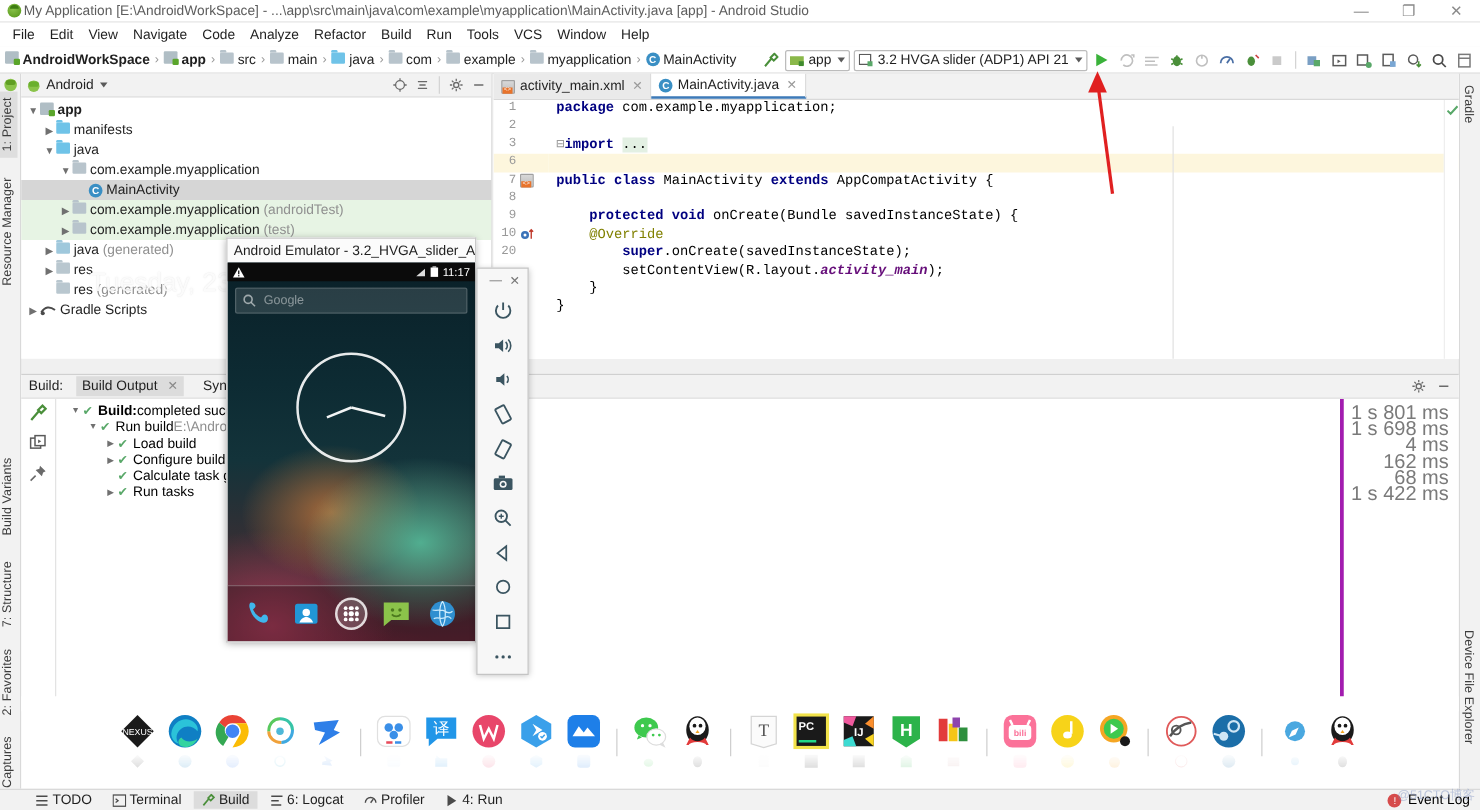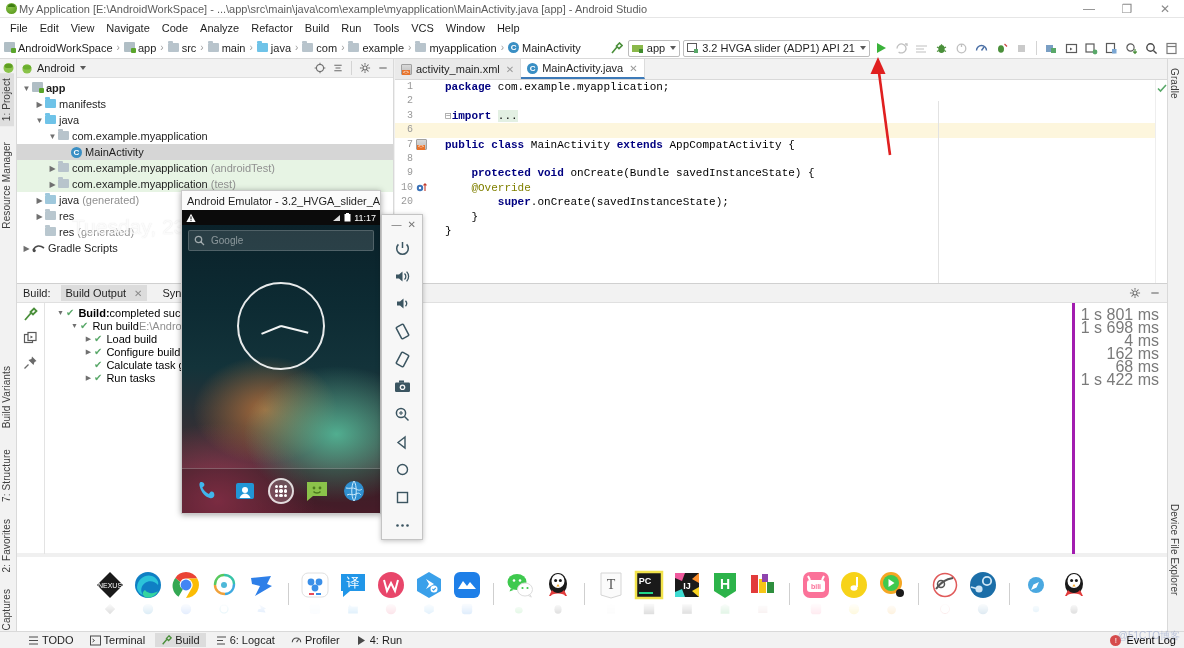--- a/index.html
+++ b/index.html
@@ -33,21 +33,21 @@
   .menubar .mi { padding: 1px 6px; font-size: 11px; color: #1f1f1f; cursor: default; }
 
   
   .navbar {
     height: 22px; background: #ffffff; display: flex; align-items: center; padding-left: 4px;
     border-bottom: 1px solid #d9d9d9; position: relative;
   }
   .crumb { display: flex; align-items: center; font-size: 11px; color: #1f1f1f; }
   .crumb .ic { margin-right: 3px; display:inline-block; }
   .crumb .lbl { white-space: nowrap; }
-  .crumb.bold .lbl { font-weight: normal; }
+  .crumb.bold .lbl { font-weight: bold; }
   .crumb-sep { color: #9a9a9a; margin: 0 4px; font-size: 10px; }
   .folder-ic { width: 11px; height: 9px; background: #6fc3e8; border-radius: 1px; position: relative; }
   .folder-ic.grey { background: #b8c4cc; }
   .folder-ic:before { content:""; position:absolute; top:-2px; left:0; width:5px; height:2px;
      background: inherit; border-radius: 1px 1px 0 0; }
   .mod-ic { width: 11px; height: 10px; background: #b0bec5; border-radius: 1px; position: relative;}
   .mod-ic:after { content:""; position:absolute; right:-1px; bottom:-1px; width:5px; height:5px;
      background:#5aa52b; border-radius:1px;}
   .class-ic { width: 11px; height: 11px; border-radius: 50%; background: #3a8fc4; color: #fff;
      font-size: 8px; display:flex; align-items:center; justify-content:center; font-weight:bold; }
@@ -134,21 +134,21 @@
   .kw { color: #000080; font-weight: bold; }
   .anno { color: #808000; }
   .fld { color: #660e7a; font-style: italic; font-weight: bold; }
   .fold { color: #9a9a9a; }
   .imp-dots { background: #e3f0e3; color:#000; }
   .rightmarks { position: absolute; right: 0; top: 0; width: 12px; height: 100%; background: #fff;
      border-left: 1px solid #eee; }
   .ed-vsplit { position:absolute; left: 543px; top: 21px; bottom: 0; width: 1px; background: #e2e2e2;}
 
   
-  .buildpanel { position: absolute; left: 17px; top: 283px; right: 17px; height: 270px; background: #fff;
+  .buildpanel { position: absolute; left: 17px; top: 299px; right: 17px; height: 270px; background: #fff;
      border-top: 1px solid #d0d0d0; }
   .bp-head { height: 19px; background: #f2f2f2; display: flex; align-items: center; padding-left: 6px;
      gap: 10px; border-bottom: 1px solid #e0e0e0; font-size: 11px; position: relative;}
   .bp-head .bp-lbl { color: #1f1f1f; }
   .bp-tab { padding: 2px 5px; display: flex; align-items: center; gap: 8px; color: #1f1f1f;}
   .bp-tab.active { background: #dcdcdc; }
   .bp-tab .x { color: #8a8a8a; font-size: 10px; }
   .bp-head .bp-right { position: absolute; right: 6px; display: flex; gap: 8px; color: #5a5a5a; align-items:center;}
   .bp-body { display: flex; height: 251px; }
   .bp-tools { width: 28px; border-right: 1px solid #e3e3e3; padding-top: 4px;
@@ -617,20 +617,21 @@
       <div class="code">
         <div class="cl"><span class="kw">package</span> com.example.myapplication;</div>
         <div class="cl"></div>
         <div class="cl"><span class="fold">⊟</span><span class="kw">import</span> <span class="imp-dots">...</span></div>
         <div class="cl hl"></div>
         <div class="cl"><span class="kw">public class</span> MainActivity <span class="kw">extends</span> AppCompatActivity {</div>
         <div class="cl"></div>
         <div class="cl">    <span class="kw">protected void</span> onCreate(Bundle savedInstanceState) {</div>
         <div class="cl">    <span class="anno">@Override</span></div>
         <div class="cl">        <span class="kw">super</span>.onCreate(savedInstanceState);</div>
+        <div class="cl">        setContentView(R.layout.<span class="fld">activity_main</span>);</div>
         <div class="cl">    }</div>
         <div class="cl">}</div>
       </div>
       <div class="rightmarks">
         <svg width="12" height="12" viewBox="0 0 12 12" style="margin-top:2px">
             <path d="M2 6.5L4.5 9 10 3" stroke="#59a869" stroke-width="1.6" fill="none"></path>
           </svg>
       </div>
       <div class="ed-vsplit"></div>
     </div>

